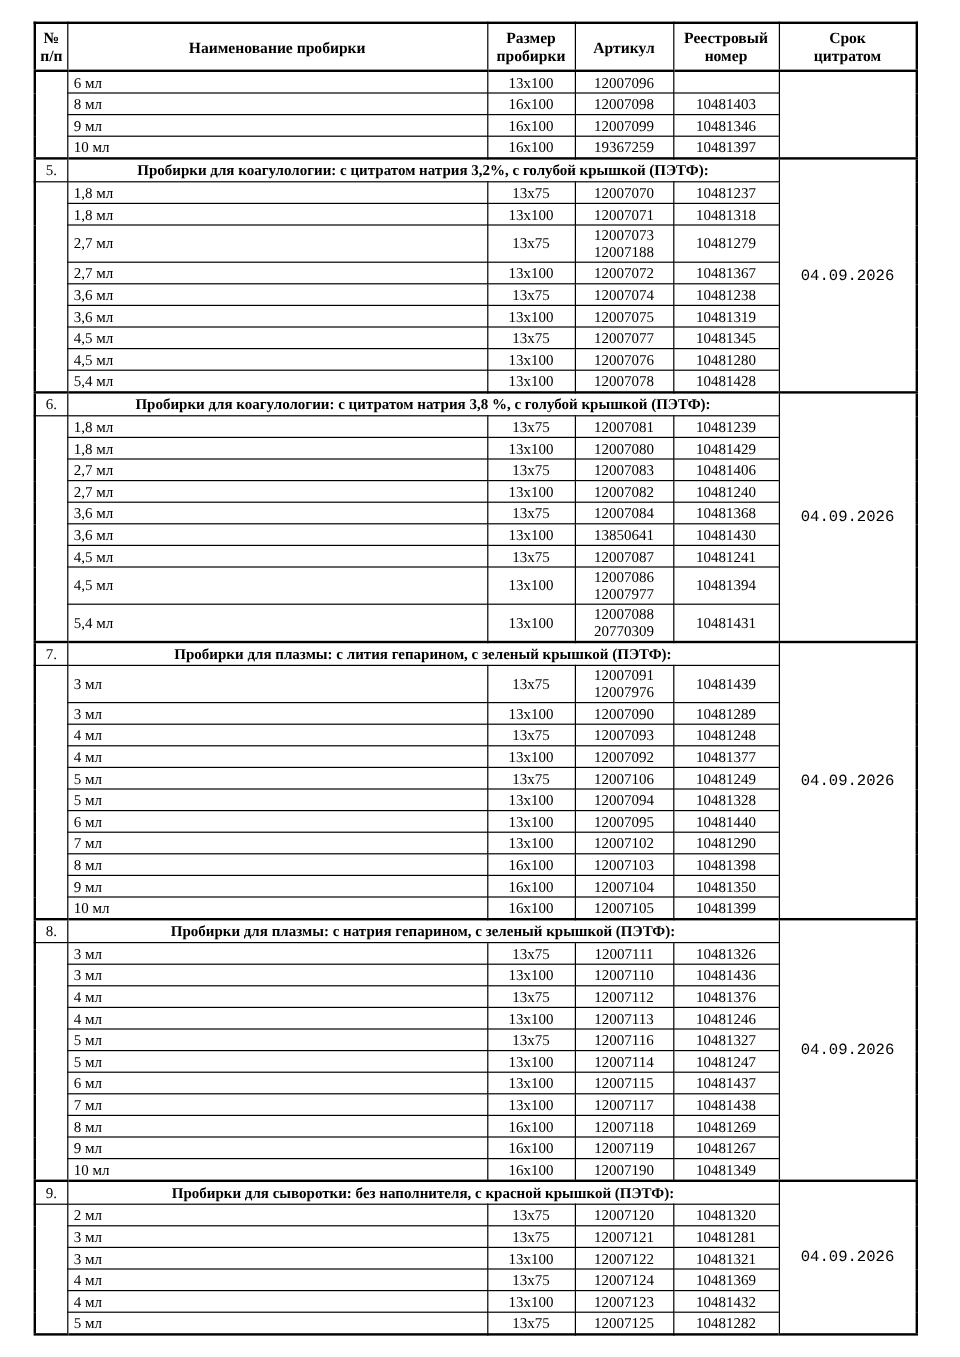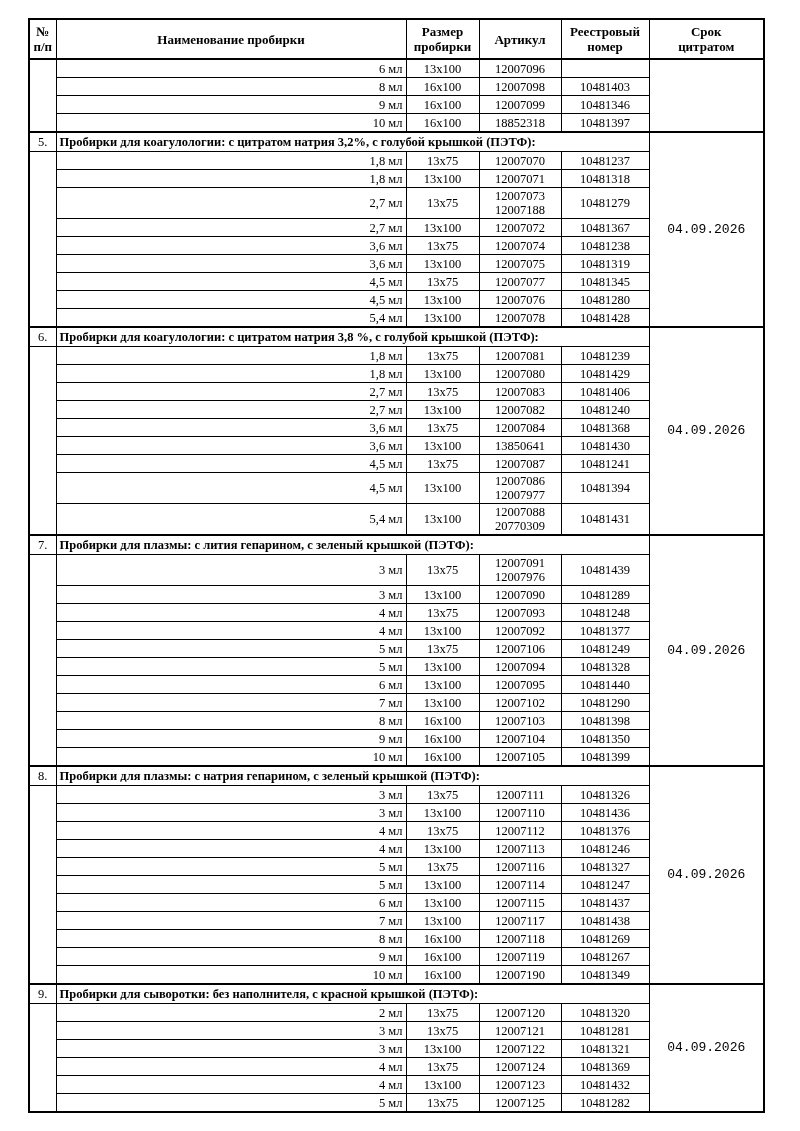--- a/index.html
+++ b/index.html
@@ -54,26 +54,26 @@
     border-top: 2px solid #000;
   }
   td.num-cell {
     text-align: center;
     vertical-align: top;
     padding-top: 2px;
   }
   td.numempty-cell { border-bottom: 2px solid #000; }
   td.sectitle-cell {
     font-weight: bold;
+    text-align: center;
+    white-space: nowrap;
+  }
+  td.name-cell {
     text-align: left;
-    white-space: nowrap;
-  }
-  td.name-cell {
-    text-align: right;
-    padding-left: 16px;
+    padding-left: 5px;
     white-space: nowrap;
   }
   td.size-cell, td.article-cell, td.reg-cell {
     text-align: center;
     white-space: nowrap;
   }
   td.date-cell {
     text-align: center;
     font-size: 13px;
     border-bottom: 2px solid #000;
@@ -131,21 +131,21 @@
           <td class="size-cell">16x100</td>
           <td class="article-cell">
             <div>12007099</div>
           </td>
           <td class="reg-cell">10481346</td>
         </tr>
         <tr>
           <td class="name-cell">10 мл</td>
           <td class="size-cell">16x100</td>
           <td class="article-cell">
-            <div>18852318</div>
+            <div>19367259</div>
           </td>
           <td class="reg-cell">10481397</td>
         </tr>
         <tr class="section-start">
           <td class="num-cell">5.</td>
           <td class="sectitle-cell" colspan="4">Пробирки для коагулологии: с цитратом натрия 3,2%, с голубой крышкой (ПЭТФ):</td>
           <td class="date-cell" rowspan="10">04.09.2026</td>
         </tr>
         <tr>
           <td class="numempty-cell" rowspan="9"></td>

